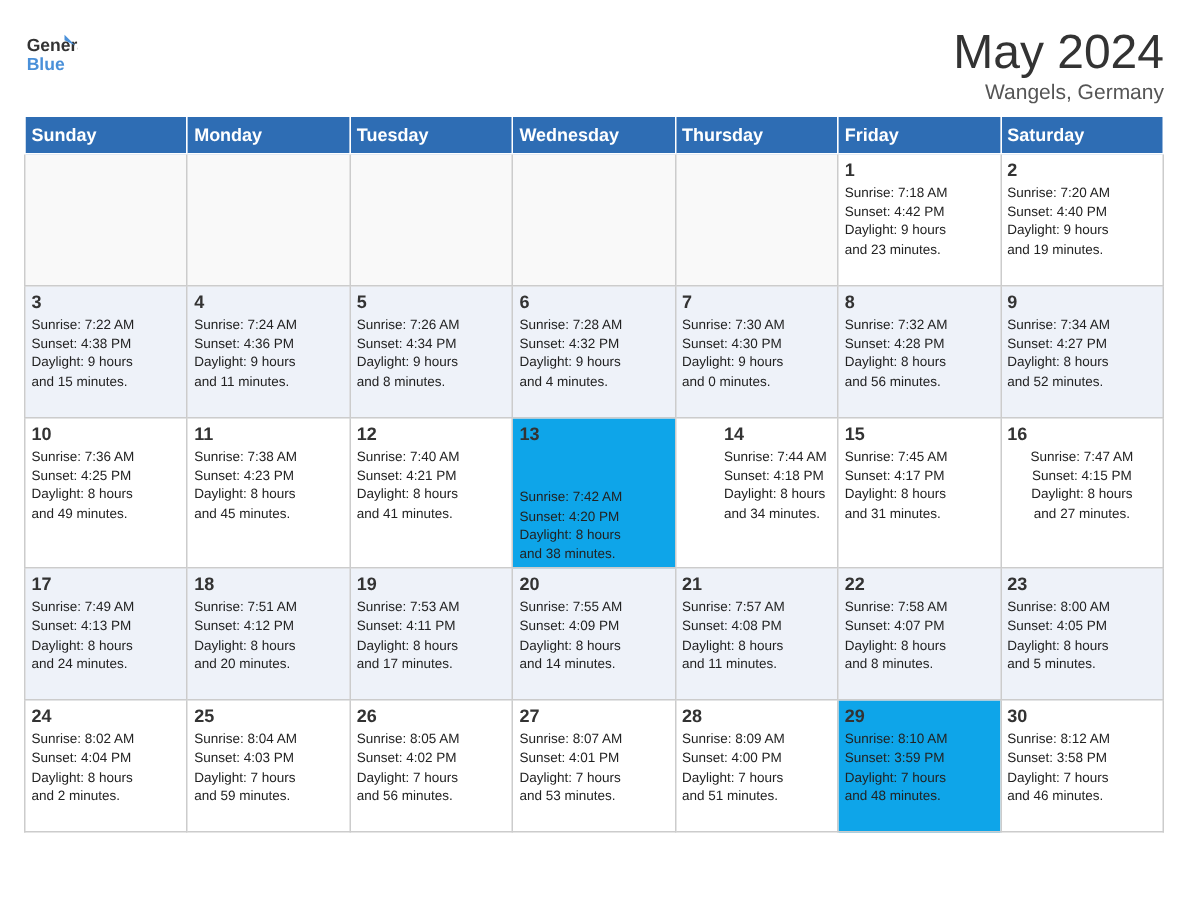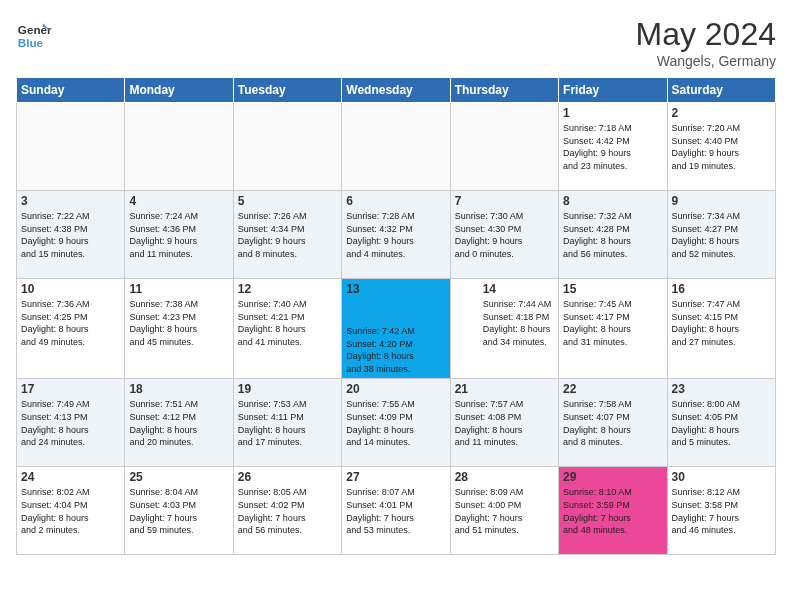--- a/index.html
+++ b/index.html
@@ -213,21 +213,21 @@
         </td>
         <td style="background: rgb(255, 255, 255);">
           <span class="day-num">15</span>
           <div class="cell-info" style="white-space: pre-line;">Sunrise: 7:45 AM
 Sunset: 4:17 PM
 Daylight: 8 hours
 and 31 minutes.</div>
         </td>
         <td style="background: rgb(255, 255, 255);">
           <span class="day-num">16</span>
-          <div class="cell-info" style="white-space: pre-line;">Sunrise: 7:47 AM
+          <div class="cell-info" style="white-space: pre-line; text-align: center;">Sunrise: 7:47 AM
 Sunset: 4:15 PM
 Daylight: 8 hours
 and 27 minutes.</div>
         </td>
       </tr>
       <tr>
         <td style="background: rgb(238, 242, 249);">
           <span class="day-num">17</span>
           <div class="cell-info" style="white-space: pre-line;">Sunrise: 7:49 AM
 Sunset: 4:13 PM
@@ -306,21 +306,21 @@
 Daylight: 7 hours
 and 53 minutes.</div>
         </td>
         <td style="background: rgb(255, 255, 255);">
           <span class="day-num">28</span>
           <div class="cell-info" style="white-space: pre-line;">Sunrise: 8:09 AM
 Sunset: 4:00 PM
 Daylight: 7 hours
 and 51 minutes.</div>
         </td>
-        <td style="background: #ec4899;">
+        <td style="background: #0ea5e9;">
           <span class="day-num">29</span>
           <div class="cell-info" style="white-space: pre-line;">Sunrise: 8:10 AM
 Sunset: 3:59 PM
 Daylight: 7 hours
 and 48 minutes.</div>
         </td>
         <td style="background: rgb(255, 255, 255);">
           <span class="day-num">30</span>
           <div class="cell-info" style="white-space: pre-line;">Sunrise: 8:12 AM
 Sunset: 3:58 PM

